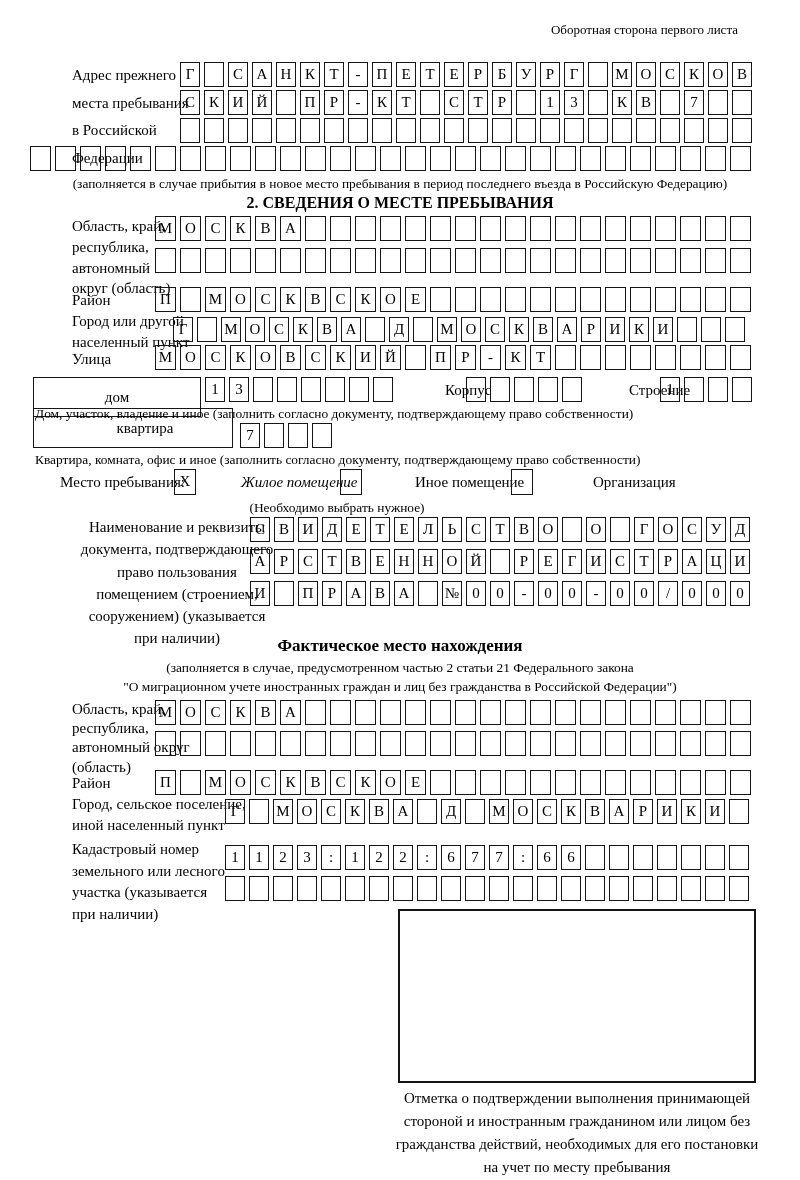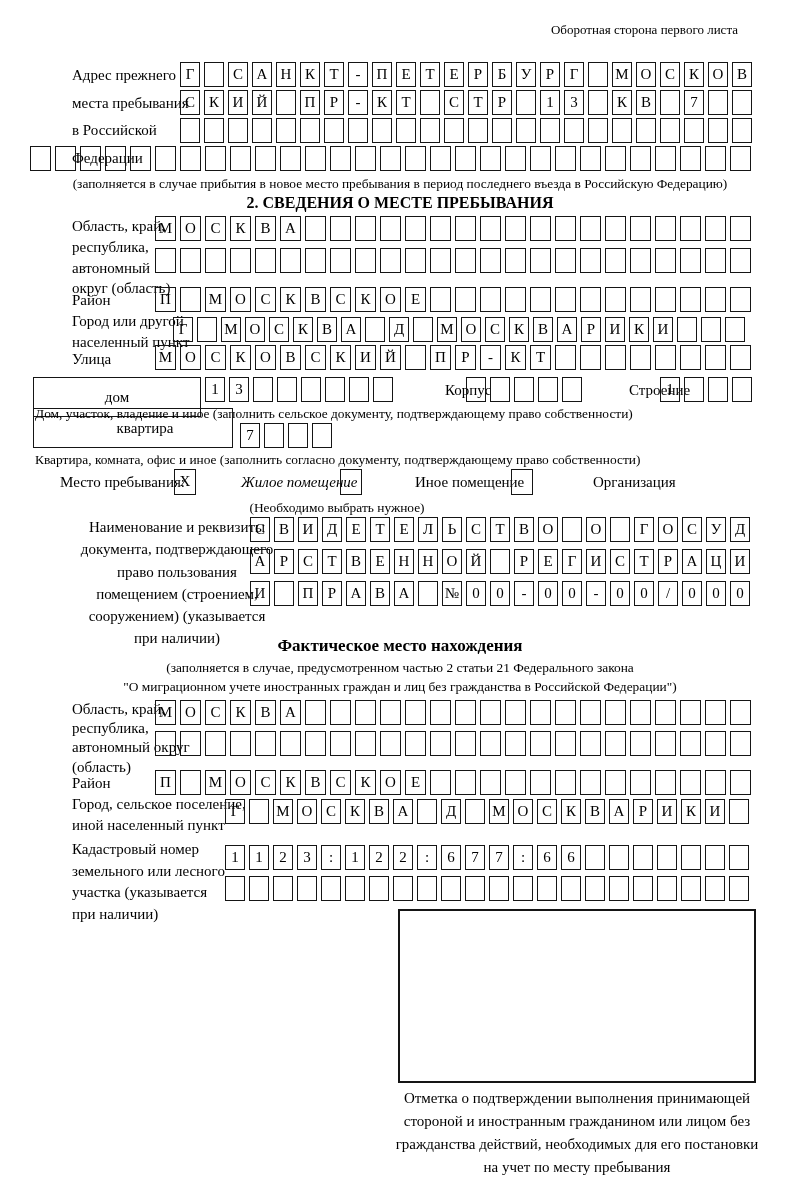--- a/index.html
+++ b/index.html
@@ -317,21 +317,21 @@
     <div class="cell"></div>
   </div>
 <div class="abs lbl" style="left:592px; top:380px;">Строение</div>
 <div class="row p24" style="left:660px; top:377px;">
     <div class="cell">1</div>
     <div class="cell"></div>
     <div class="cell"></div>
     <div class="cell"></div>
   </div>
 
-<div class="abs note" style="left:35px; top:406px;">Дом, участок, владение и иное (заполнить сельское документу, подтверждающему право собственности)</div>
+<div class="abs note" style="left:35px; top:406px;">Дом, участок, владение и иное (заполнить согласно документу, подтверждающему право собственности)</div>
 
 <div class="typebox" style="left:33px; top:408px; width:200px;padding-left:24px;">квартира</div>
 <div class="row p24" style="left:240px; top:423px;">
     <div class="cell">7</div>
     <div class="cell"></div>
     <div class="cell"></div>
     <div class="cell"></div>
   </div>
 
 <div class="abs note" style="left:35px; top:452px;">Квартира, комната, офис и иное (заполнить согласно документу, подтверждающему право собственности)</div>

